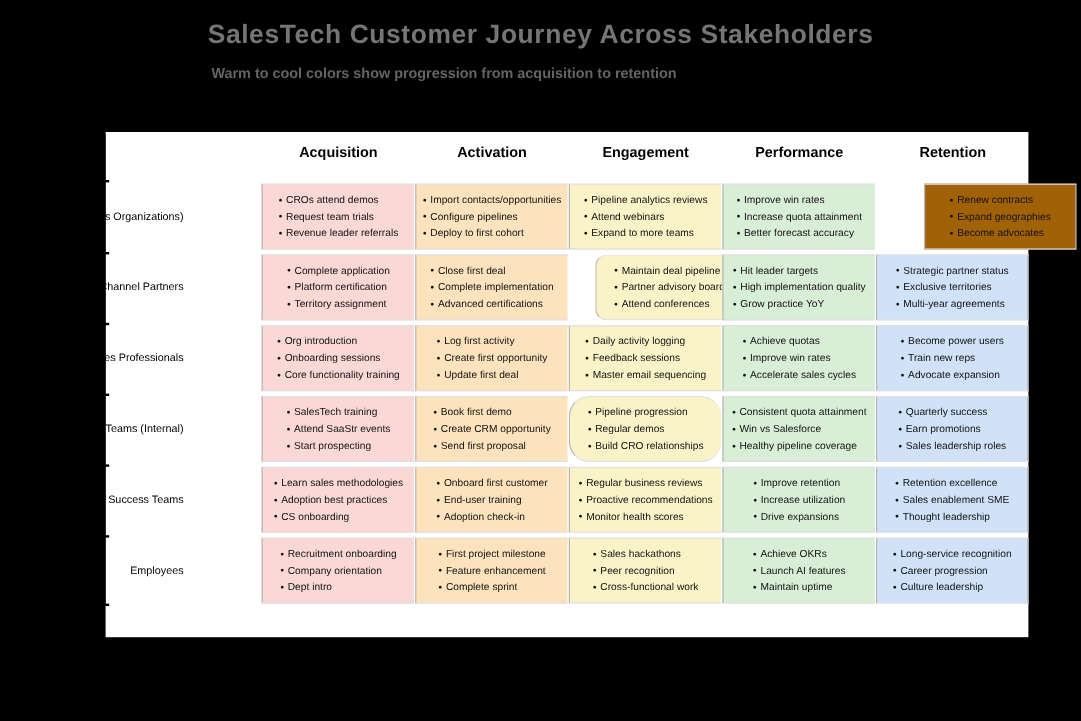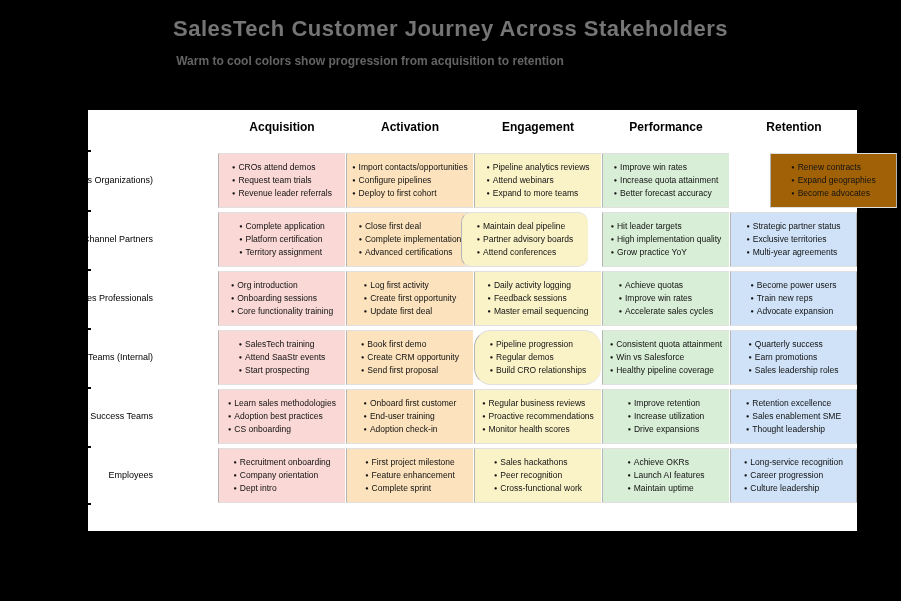--- a/index.html
+++ b/index.html
@@ -136,21 +136,21 @@
           <li>Territory assignment</li>
         </ul>
       </div>
       <div class="cell" style="left: 258px; top: 102px; background: rgb(252, 227, 189);">
         <ul>
           <li>Close first deal</li>
           <li>Complete implementation</li>
           <li>Advanced certifications</li>
         </ul>
       </div>
-      <div class="cell" style="left: 373px; top: 102px; background: rgb(251, 243, 200); border-radius: 10px;">
+      <div class="cell" style="left: 408px; top: 102px; background: rgb(251, 243, 200); border-radius: 10px;">
         <ul>
           <li>Maintain deal pipeline</li>
           <li>Partner advisory boards</li>
           <li>Attend conferences</li>
         </ul>
       </div>
       <div class="cell" style="left: 514px; top: 102px; background: rgb(216, 238, 214);">
         <ul>
           <li>Hit leader targets</li>
           <li>High implementation quality</li>

